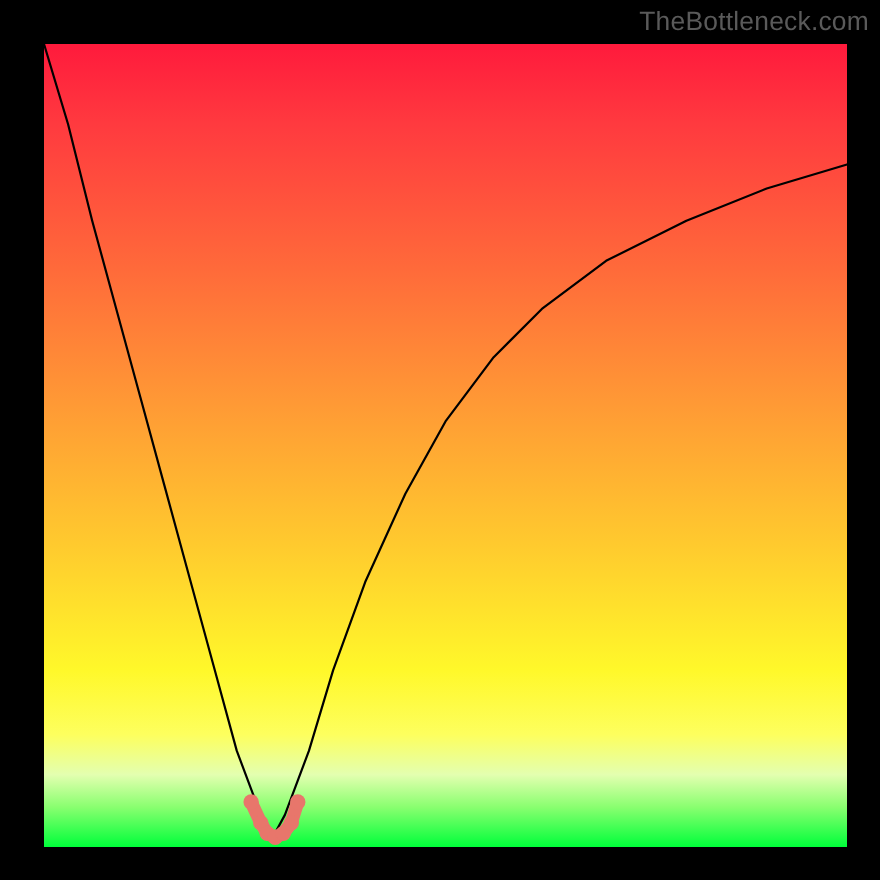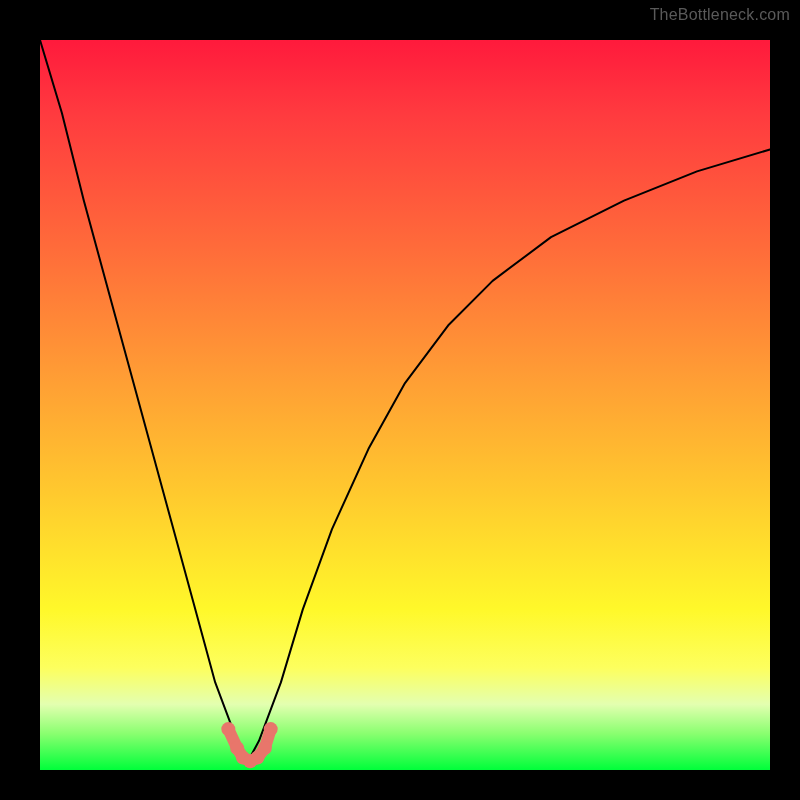--- a/index.html
+++ b/index.html
@@ -28,21 +28,21 @@
       #e3ffb0 91%,
       #8aff70 95%,
       #00ff3a 100%
     );
   }
   .watermark {
     position: absolute;
     top: 6px;
     right: 10px;
     color: #5a5a5a;
-    font-size: 16px;
+    font-size: 24px;
     font-weight: 500;
     letter-spacing: 0.2px;
   }
   svg.plot {
     position: absolute;
     left: 0;
     top: 0;
     width: 730px;
     height: 730px;
     overflow: visible;

